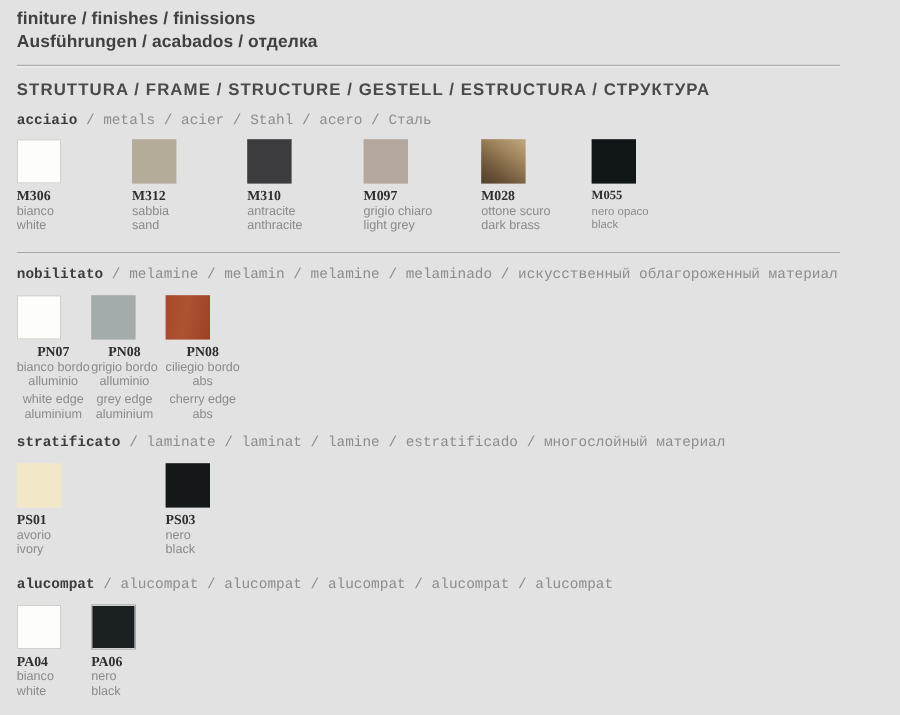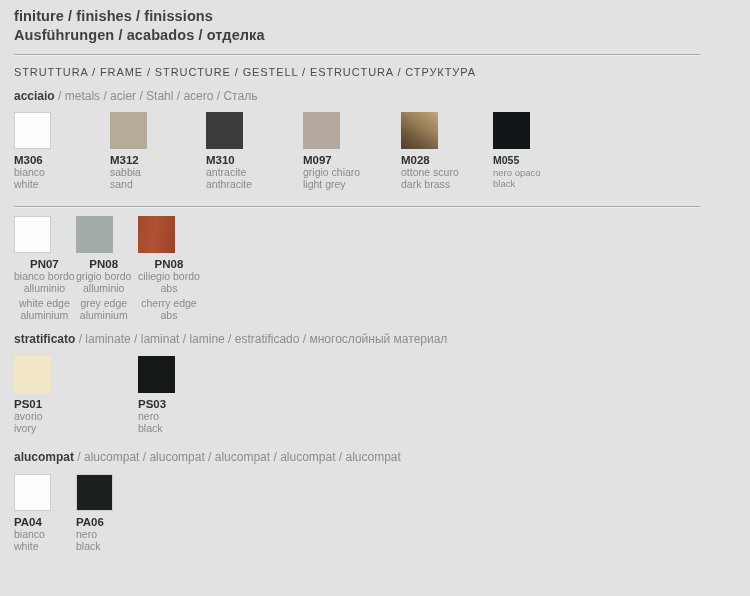--- a/index.html
+++ b/index.html
@@ -46,35 +46,36 @@
     width: 686px;
     margin: 0;
     border: 0;
     box-shadow: 0 1px 0 #eeeded;
   }
   .rule-top { margin-top: 9px; }
   .rule-mid { margin-top: 0; }
 
   
   .section-header {
-    font-size: 11px;
-    font-weight: normal;
+    font-size: 14px;
+    font-weight: bold;
     letter-spacing: 0.9px;
     color: #4a4a4a;
     padding-top: 11px;
     white-space: nowrap;
   }
 
   
   .group-header {
     font-size: 12px;
     color: #8d8d8d;
     padding-top: 11px;
     white-space: nowrap;
     line-height: 15px;
+    font-family: Liberation Mono, monospace;
   }
   .group-header b {
     color: #3c3c3c;
     font-weight: bold;
   }
 
   
   .swatch-row {
     position: relative;
     display: block;
@@ -88,20 +89,21 @@
     height: 37px;
     display: block;
   }
   .swatch-code {
     font-size: 11.5px;
     font-weight: bold;
     color: #2f2f2f;
     line-height: 14px;
     padding-top: 4px;
     white-space: nowrap;
+    font-family: Liberation Serif, serif;
   }
   .swatch-desc {
     font-size: 10.5px;
     color: #8a8a8a;
     line-height: 11.5px;
     white-space: nowrap;
   }
   .swatch-desc.it { font-style: normal; }
   .swatch-desc.en { font-style: normal; }
   .swatch-item.small .swatch-code { font-size: 10.5px; }
@@ -183,20 +185,24 @@
       <div class="swatch-code">M055</div>
       <div class="swatch-desc it">nero opaco</div>
       <div class="swatch-desc en">black</div>
     </div>
 
   </div>
 
   <div class="rule rule-mid" style="margin-top:14px;"></div>
 
 
+  <div class="group-header">
+    <b>nobilitato</b>
+    <span>/ melamine / melamin / melamine / melaminado / искусственный облагороженный материал</span>
+  </div>
 
   <div class="swatch-row" style="height:104px; margin-top:9px;text-align:center;">
 
     <div class="swatch-item" style="left:0px;">
       <span class="swatch-chip chip-white"></span>
       <div class="swatch-code">PN07</div>
       <div class="swatch-desc it">bianco bordo</div>
       <div class="swatch-desc it">alluminio</div>
       <div class="desc-gap"></div>
       <div class="swatch-desc en">white edge</div>

